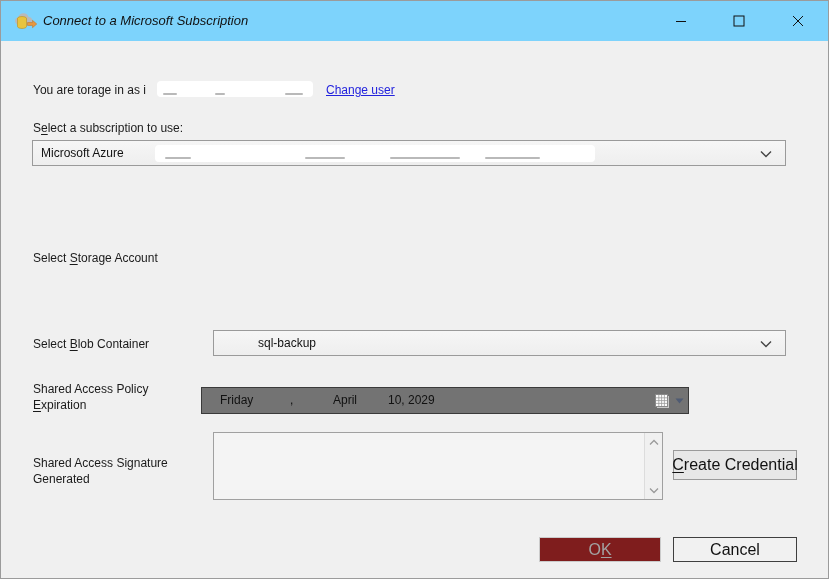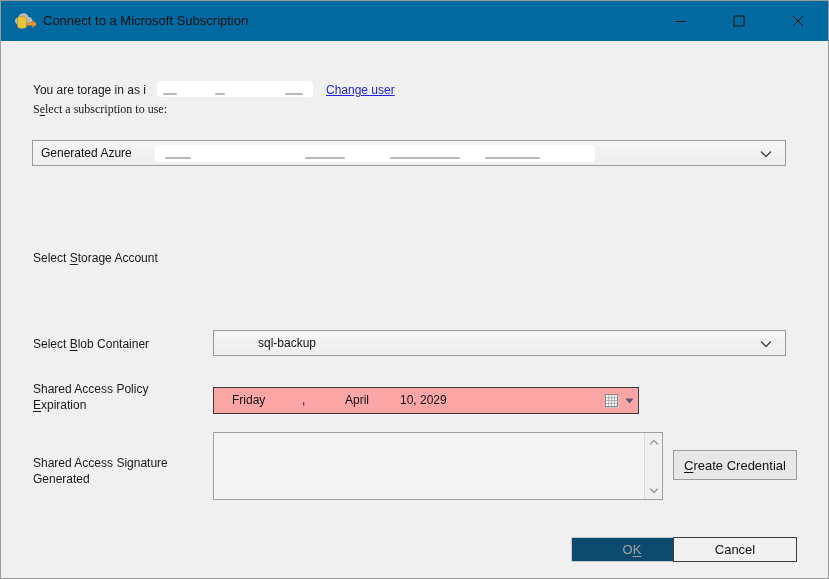--- a/index.html
+++ b/index.html
@@ -12,21 +12,22 @@
     background: #f0f0f0;
     border: 1px solid #9b9b9b;
     overflow: hidden;
     color: #1a1a1a;
     font-size: 12px;
   }
 
   
   .titlebar {
     position: absolute; left: 0; top: 0; right: 0; height: 40px;
-    background: #0369a1;
+    background: #7dd3fc;
+    font-style: italic;
   }
   .title-icon { position: absolute; left: 13px; top: 11px; width: 24px; height: 19px; }
   .title-text {
     position: absolute; left: 42px; top: 12px;
     font-size: 13px; color: #111; white-space: nowrap;
   }
   .win-btn {
     position: absolute; top: 0; width: 46px; height: 40px;
     display: flex; align-items: center; justify-content: center;
     background: transparent;
@@ -59,22 +60,22 @@
     display: flex; align-items: center;
     padding-left: 8px;
   }
   .combo .value { white-space: nowrap; color: #111; position: relative; z-index: 1; }
   .combo .chevron {
     position: absolute; right: 12px; top: 7px; width: 14px; height: 12px;
   }
 
   
   .datepicker {
-    position: absolute; left: 212px; top: 386px; width: 426px; height: 27px;
-    background: #fca5a5; border: 1px solid #3a3a3a;
+    position: absolute; left: 200px; top: 386px; width: 488px; height: 27px;
+    background: #737373; border: 1px solid #3a3a3a;
   }
   .datepicker .seg { position: absolute; top: 5px; white-space: nowrap; color: #111; }
   .dp-weekday { left: 18px; }
   .dp-comma   { left: 88px; }
   .dp-month   { left: 131px; }
   .dp-dayyear { left: 186px; }
   .dp-button {
     position: absolute; right: 4px; top: 2px; width: 50px; height: 21px;
     display: flex; align-items: center; justify-content: flex-end; gap: 4px;
     background: transparent;
@@ -94,29 +95,29 @@
   .scroll-arrow {
     position: absolute; left: 0; width: 18px; height: 18px;
     display: flex; align-items: center; justify-content: center;
   }
   .scroll-up { top: 0; }
   .scroll-down { bottom: 0; }
 
   
   .btn {
     position: absolute; display: flex; align-items: center; justify-content: center;
-    font-size: 13px; white-space: nowrap; cursor: default;
+    font-size: 16px; white-space: nowrap; cursor: default;
   }
   .btn-create {
     left: 672px; top: 449px; width: 124px; height: 30px;
     background: #e7e7e7; border: 1px solid #9a9a9a; color: #111;
   }
   .btn-ok {
     left: 538px; top: 536px; width: 122px; height: 25px;
-    background: #0c4a6e; border: 1px solid #cbcbcb; color: #a3a3a3; margin-left: 32px;
+    background: #7f1d1d; border: 1px solid #cbcbcb; color: #a3a3a3;
   }
   .btn-cancel {
     left: 672px; top: 536px; width: 124px; height: 25px;
     background: #f1f1f1; border: 1px solid #3f3f3f; color: #111;
   }
 </style>
 </head>
 <body>
 
 <div class="window">
@@ -148,24 +149,24 @@
   </div>
 
   <div class="lbl" style="left:32px; top:82px;">You are torage in as i</div>
   <div class="redact" style="left:156px; top:80px; width:156px; height:16px;">
     <div class="trace" style="left:6px; bottom:2px; width:14px;"></div>
     <div class="trace" style="left:58px; bottom:2px; width:10px;"></div>
     <div class="trace" style="left:128px; bottom:2px; width:18px;"></div>
   </div>
   <div class="lbl link" style="left:325px; top:82px;text-decoration:underline;">Change user</div>
 
-  <div class="lbl" style="left:32px; top:101px;font-family:Liberation Serif, serif;"><span>S</span><span class="accel">e</span><span>lect a subscription to use:</span></div>
+  <div class="lbl" style="left:32px; top:120px;"><span>S</span><span class="accel">e</span><span>lect a subscription to use:</span></div>
 
   <div class="combo" style="left:31px; top:139px; width:754px;">
-    <span class="value">Generated Azure </span>
+    <span class="value">Microsoft Azure </span>
     <div class="redact" style="left:122px; top:4px; width:440px; height:17px;">
       <div class="trace" style="left:10px; bottom:3px; width:26px;"></div>
       <div class="trace" style="left:150px; bottom:3px; width:40px;"></div>
       <div class="trace" style="left:235px; bottom:3px; width:70px;"></div>
       <div class="trace" style="left:330px; bottom:3px; width:55px;"></div>
     </div>
     <svg class="chevron" viewBox="0 0 14 12">
         <path d="M2 3.5 L7 8.5 L12 3.5" fill="none" stroke="#444" stroke-width="1.4"></path>
       </svg>
   </div>

